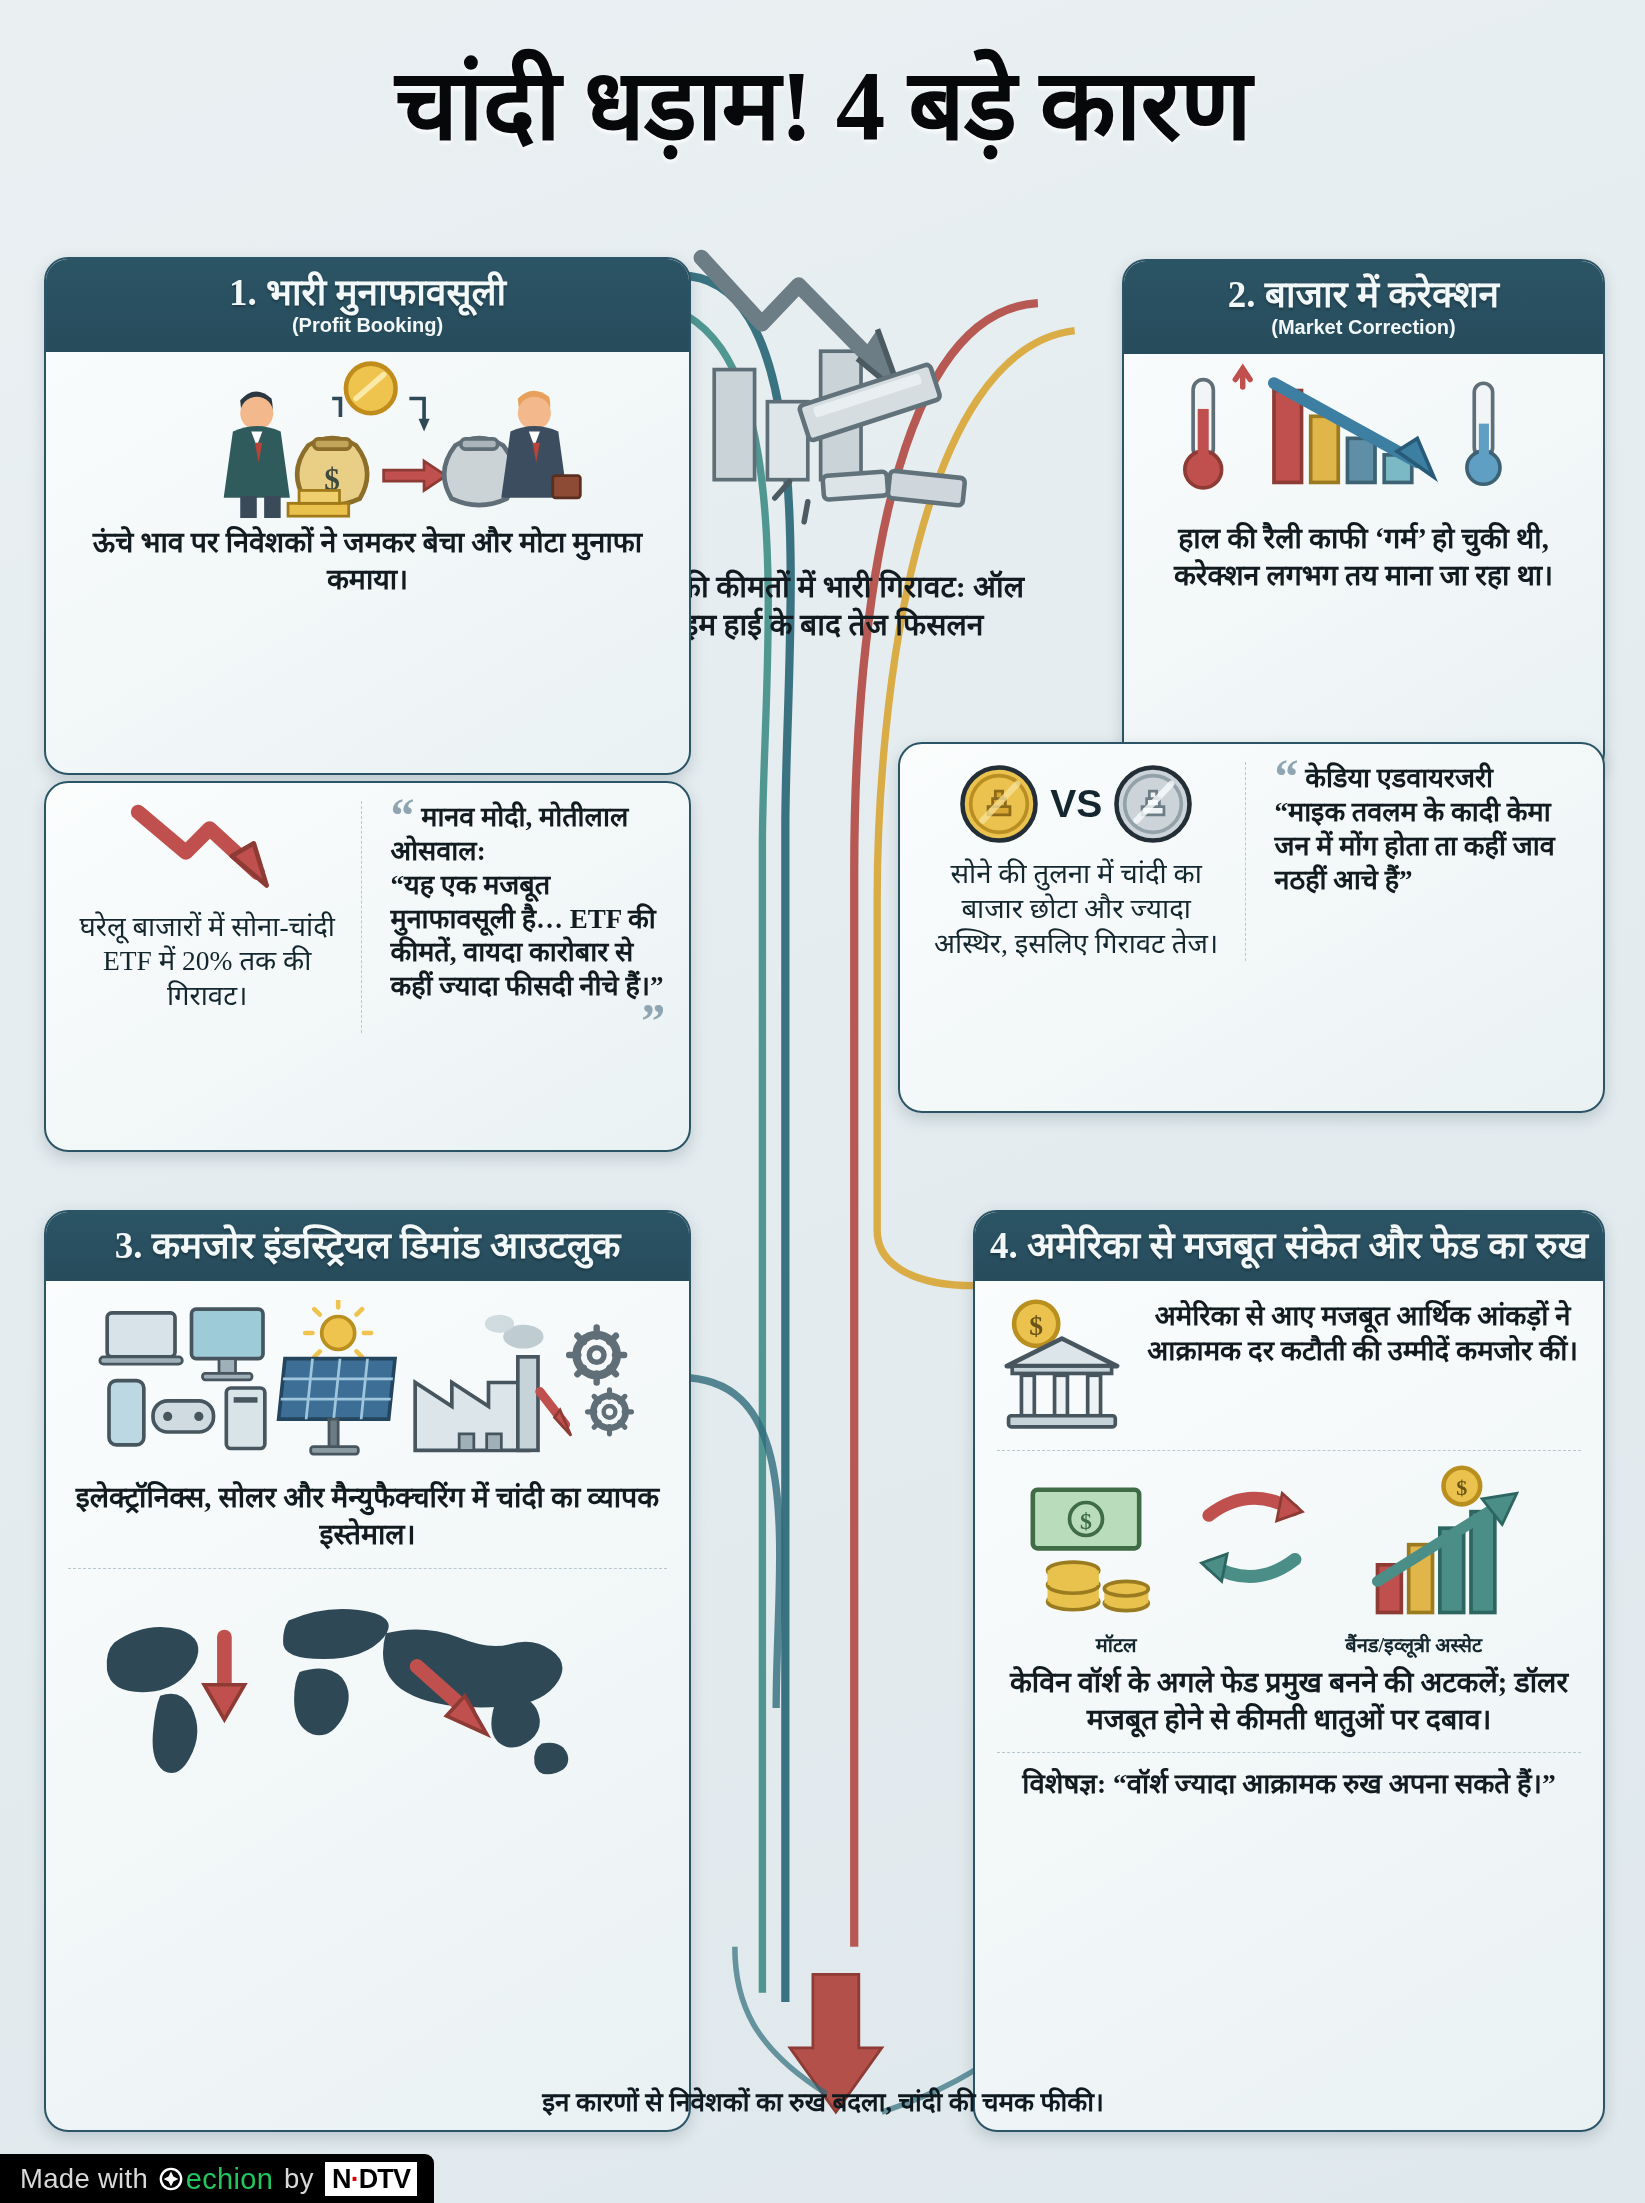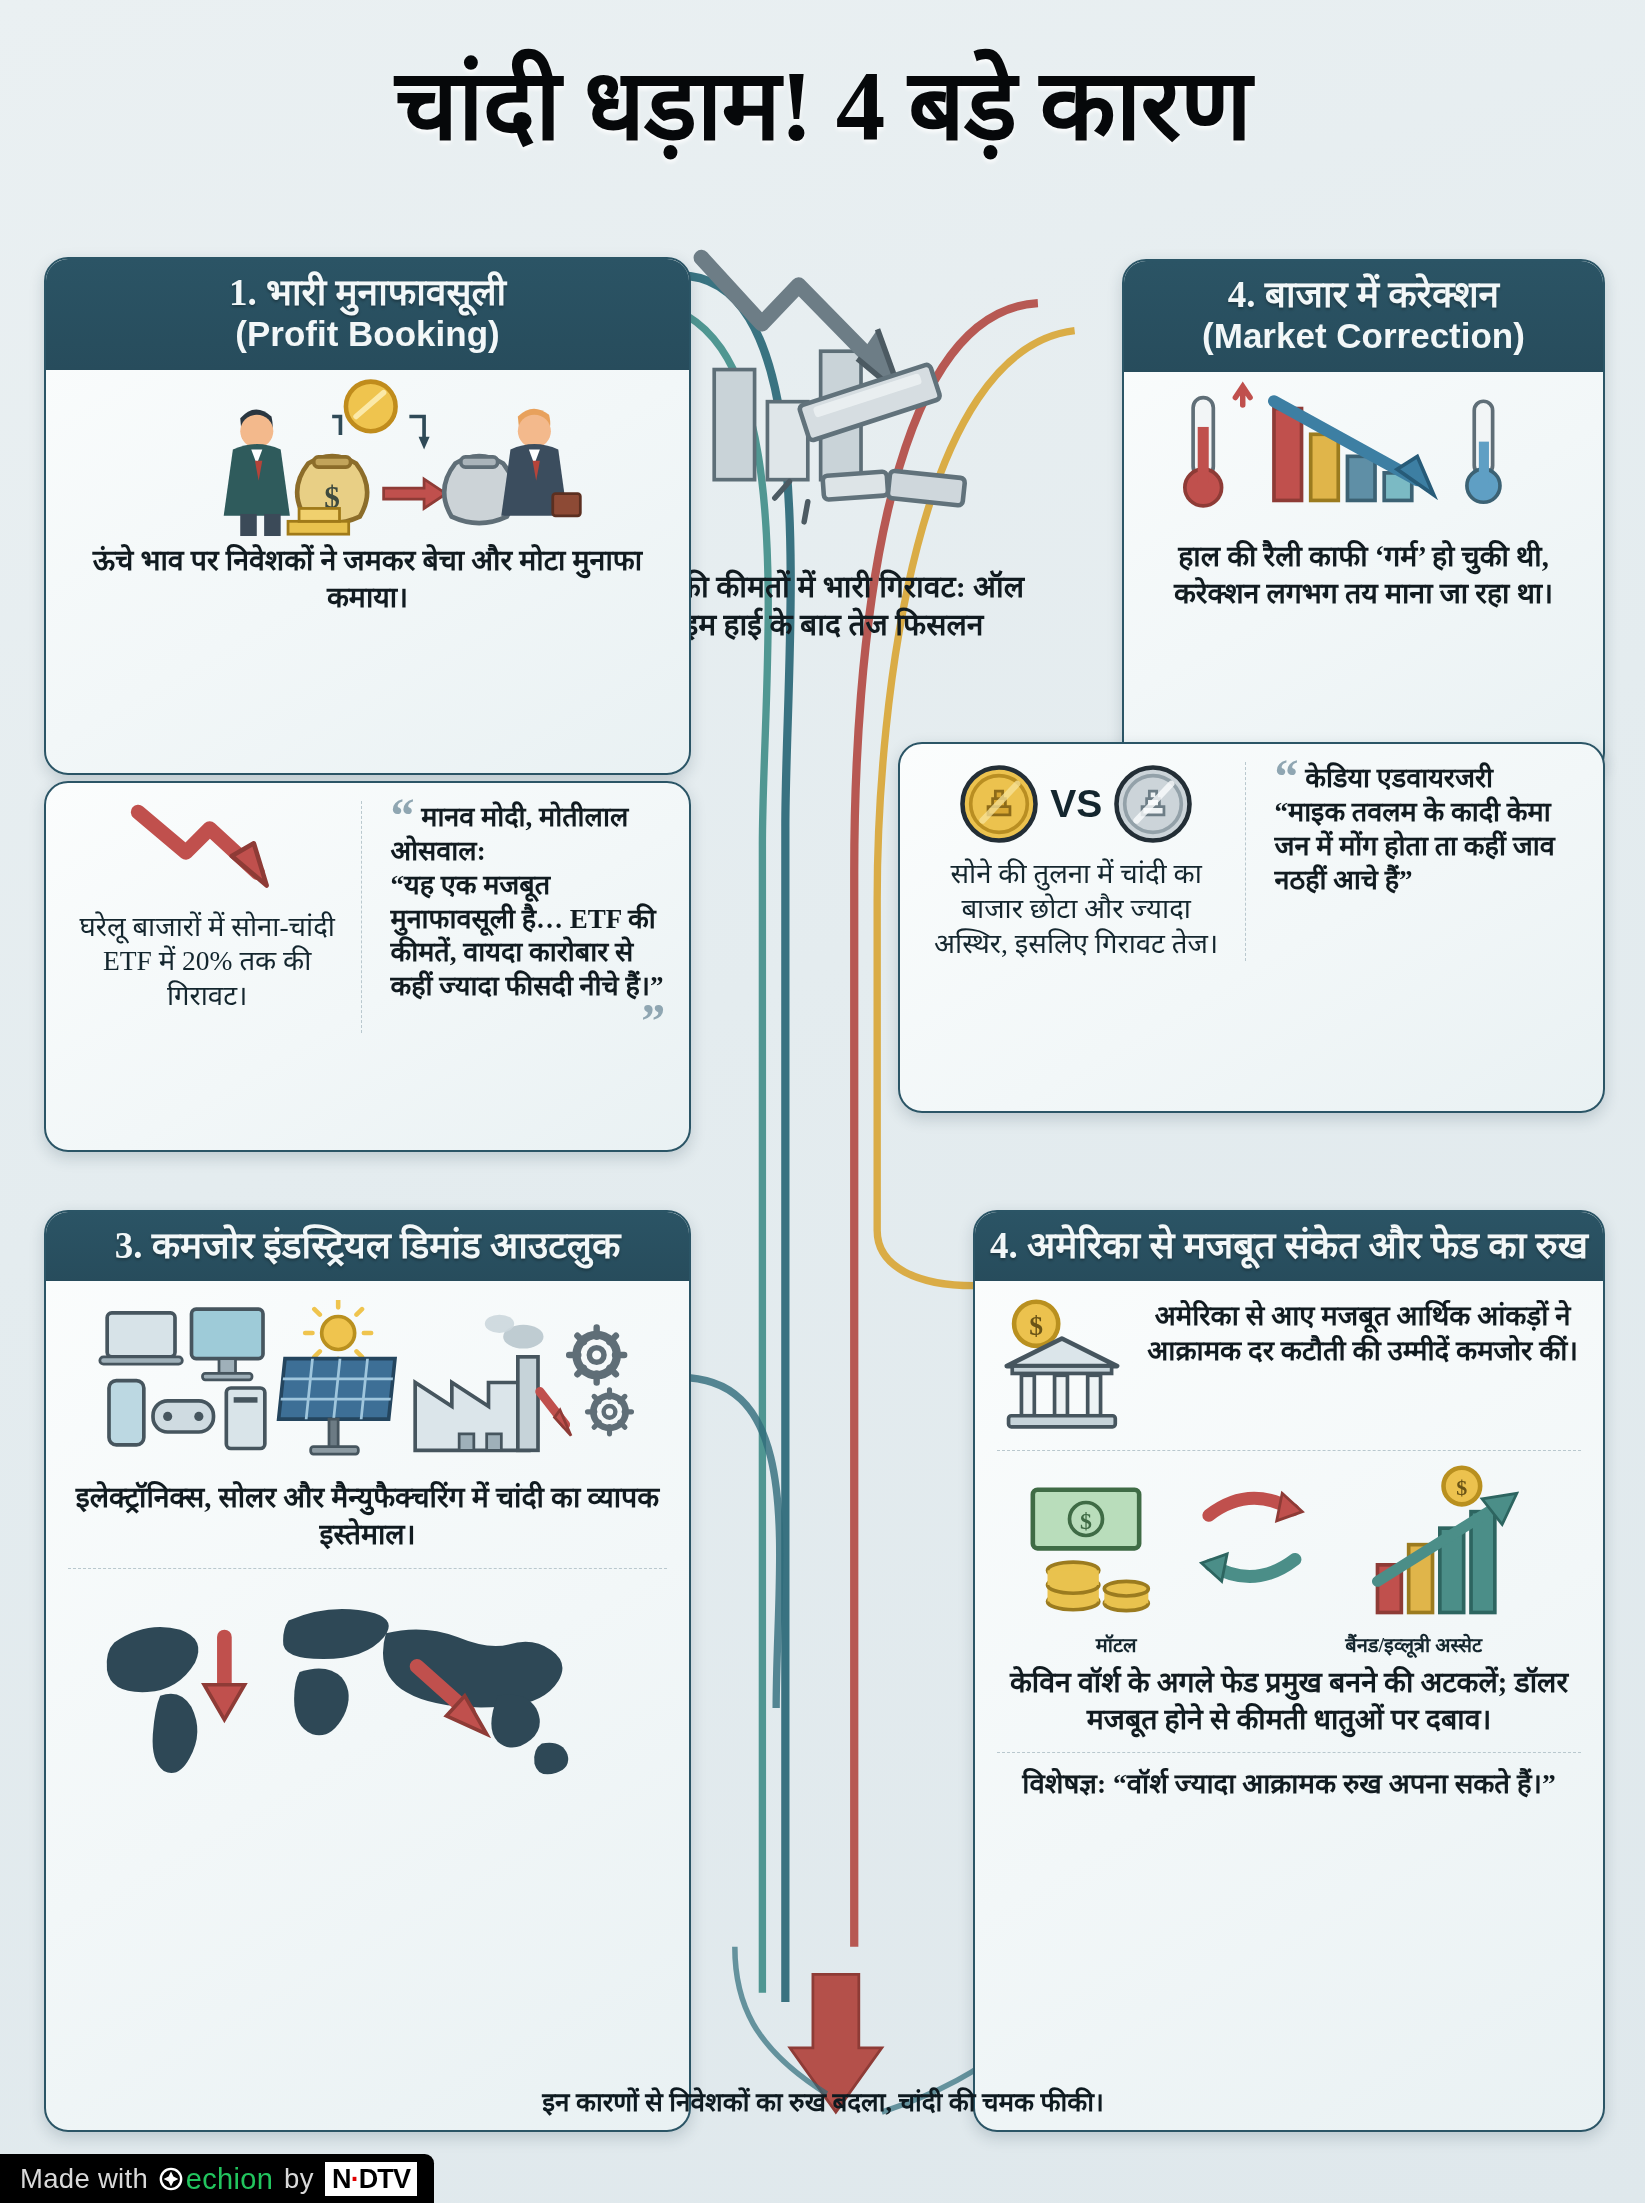--- a/index.html
+++ b/index.html
@@ -40,21 +40,21 @@
   }
   .card-head{
     background:linear-gradient(180deg,#2b5465 0%,#274c5c 100%);
     color:#f2f7f8;
     text-align:center;
     padding:13px 14.7px 14.7px;
     font-family:"Liberation Serif",serif;
     font-weight:bold;
   }
   .card-head .hi{font-size:37px;line-height:1.12;display:block;text-shadow:0 1.8px 2.8px rgba(0,0,0,.3);}
-  .card-head .en{font-size:35px;line-height:1.2;display:block;font-family:"Liberation Sans",sans-serif;font-weight:bold;}
+  .card-head .en{font-size:20px;line-height:1.2;display:block;font-family:"Liberation Sans",sans-serif;font-weight:bold;}
   .card-body{padding:14.7px 16.5px 16.5px;}
   .body-text{
     font-family:"Liberation Serif",serif;
     font-weight:bold;
     font-size:28.5px;
     line-height:1.30;
     text-align:center;
     color:#111b20;
   }
   .divider{border-top:1.8px dashed #b9c8ce;margin:14.7px 5.5px 13px;height:0;}
@@ -228,21 +228,21 @@
           <span>मानव मोदी, मोतीलाल ओसवाल:</span>
           <div>“यह एक मजबूत मुनाफावसूली है… ETF की कीमतें, वायदा कारोबार से कहीं ज्यादा फीसदी नीचे हैं।”</div>
           <span class="qmark close">”</span>
         </div>
       </div>
     </div>
   </div>
 
   <div class="card" style="left:1122px;top:259px;width:479px;height:514px;">
     <div class="card-head">
-      <span class="hi">4. बाजार में करेक्शन</span>
+      <span class="hi">2. बाजार में करेक्शन</span>
       <span class="en">(Market Correction)</span>
     </div>
     <div class="card-body" style="padding-top:9.2px;">
       <svg style="display:block;margin:0 auto;width:386px;height:147px;" viewBox="0 0 420 160">
 
         <rect x="24" y="18" width="22" height="86" rx="11" fill="#f2f5f6" stroke="#5f6e77" stroke-width="4"></rect>
         <circle cx="35" cy="116" r="20" fill="#c0504d" stroke="#8e3b36" stroke-width="4"></circle>
         <rect x="29" y="50" width="12" height="60" fill="#c0504d"></rect>
         <path d="M78 26 L78 8 M70 18 L78 6 L86 18" stroke="#c0504d" stroke-width="6" fill="none" stroke-linecap="round"></path>
 

